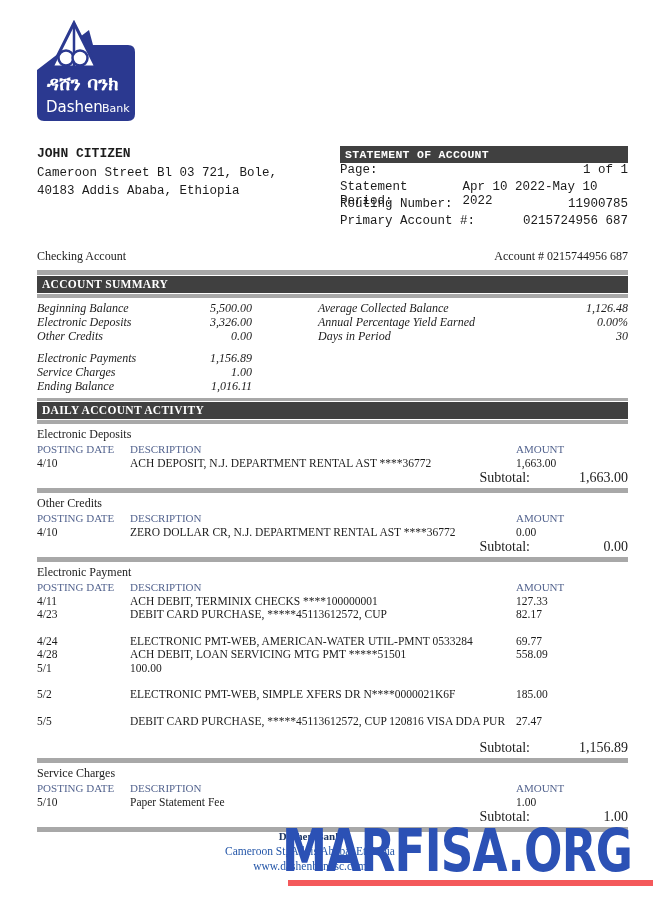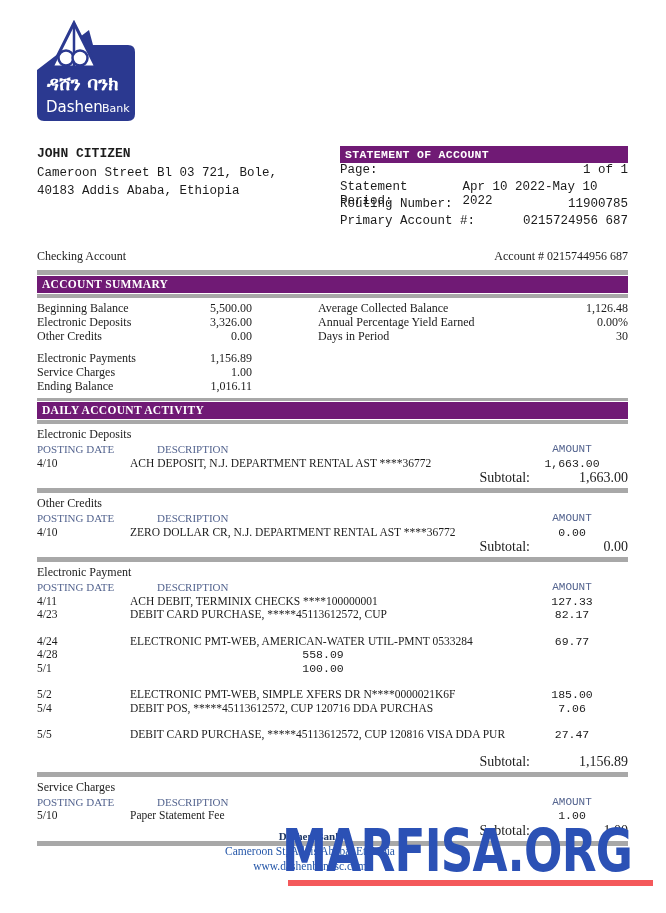--- a/index.html
+++ b/index.html
@@ -6,49 +6,49 @@
   body{width:666px;height:913px;background:#ffffff;font-family:"Liberation Serif",serif;color:#1c1c1c;position:relative;overflow:hidden;}
   .page{position:relative;width:666px;height:823px;}
 
   
   .logo{margin:20px 0 0 35px;width:105px;height:106px;}
 
   
   .gray-bar{height:5px;background:#A8A8A8;}
   .gray-bar.thin{height:4px;}
   .gray-bar.hair{height:3px;}
-  .navy-bar{background:#701a75;color:#ffffff;font-weight:bold;font-size:11.5px;height:17px;line-height:17px;padding-left:5px;letter-spacing:.3px;}
+  .navy-bar{background:#404040;color:#ffffff;font-weight:bold;font-size:11.5px;height:17px;line-height:17px;padding-left:5px;letter-spacing:.3px;}
 
   .content{margin:0 38px 0 37px;}
 
   
   .header{display:flex;margin-top:16px;font-family:Liberation Mono, monospace;}
   .header-left{width:303px;}
   .customer-name{font-weight:bold;font-size:13px;margin-bottom:3px;}
   .customer-addr{font-size:12.5px;line-height:18px;}
   .header-right{flex:1;}
   .stmt-row{display:flex;justify-content:space-between;height:17px;align-items:flex-start;font-size:12.5px;}
 
   .account-line{display:flex;justify-content:space-between;font-size:12px;margin-top:18px;margin-bottom:6px;gap:15px;}
 
   
   .summary-cols{display:flex;margin-top:3px;font-size:12px;}
   .summary-left{width:215px;}
   .summary-gap{width:66px;}
   .summary-right{flex:1;}
-  .sum-row{display:flex;justify-content:space-between;line-height:14px;height:14px;}
+  .sum-row{display:flex;justify-content:space-between;line-height:14px;height:14px;font-style:italic;}
   .sum-row.gap{margin-top:8px;}
 
   .activity-wrap{margin-top:5px;}
 
   
   .act-name{font-size:12px;line-height:13px;margin-top:4px;}
   .act-row{display:grid;grid-template-columns:93px 1fr 112px;font-size:11.5px;line-height:13.5px;}
-  .act-head{color:#54648F;font-size:11px;margin-top:2px;gap:27px;}
-  .act-row .col-amount{text-align:center;font-family:Liberation Mono, monospace;}
+  .act-head{color:#54648F;font-size:11px;margin-top:2px;}
+  .act-row .col-amount{text-align:left;}
   .act-row.gap{margin-top:13px;}
   .subtotal-row{display:flex;justify-content:flex-end;font-size:14px;line-height:14px;margin-top:1px;}
   .subtotal-row.gap{margin-top:13px;}
   .subtotal-amount{width:98px;text-align:right;}
   .section-end{margin-top:3px;margin-bottom:2px;}
 
   
   .footer{position:absolute;left:165px;top:829px;width:290px;text-align:center;line-height:15px;z-index:1;}
   .footer-bank{font-size:11px;font-weight:bold;color:#1F3864;}
   .footer-line{font-size:11.5px;color:#2456A8;}
@@ -218,35 +218,31 @@
               <span class="col-description">DEBIT CARD PURCHASE, *****45113612572, CUP</span>
               <span class="col-amount">82.17</span>
             </div>
             <div class="act-row gap">
               <span class="col-date">4/24</span>
               <span class="col-description">ELECTRONIC PMT-WEB, AMERICAN-WATER UTIL-PMNT 0533284</span>
               <span class="col-amount">69.77</span>
             </div>
             <div class="act-row">
               <span class="col-date">4/28</span>
+              <span class="col-description">ACH DEBIT, LOAN SERVICING MTG PMT *****51501</span>
               <span class="col-amount">558.09</span>
             </div>
             <div class="act-row">
               <span class="col-date">5/1</span>
               <span class="col-amount">100.00</span>
             </div>
             <div class="act-row gap">
               <span class="col-date">5/2</span>
               <span class="col-description">ELECTRONIC PMT-WEB, SIMPLE XFERS DR N****0000021K6F</span>
               <span class="col-amount">185.00</span>
-            </div>
-            <div class="act-row">
-              <span class="col-date">5/4</span>
-              <span class="col-description">DEBIT POS, *****45113612572, CUP 120716 DDA PURCHAS</span>
-              <span class="col-amount">7.06</span>
             </div>
             <div class="act-row gap">
               <span class="col-date">5/5</span>
               <span class="col-description">DEBIT CARD PURCHASE, *****45113612572, CUP 120816 VISA DDA PUR</span>
               <span class="col-amount">27.47</span>
             </div>
             <div class="subtotal-row gap">
               <span class="subtotal-label">Subtotal:</span>
               <span class="subtotal-amount">1,156.89</span>
             </div>

